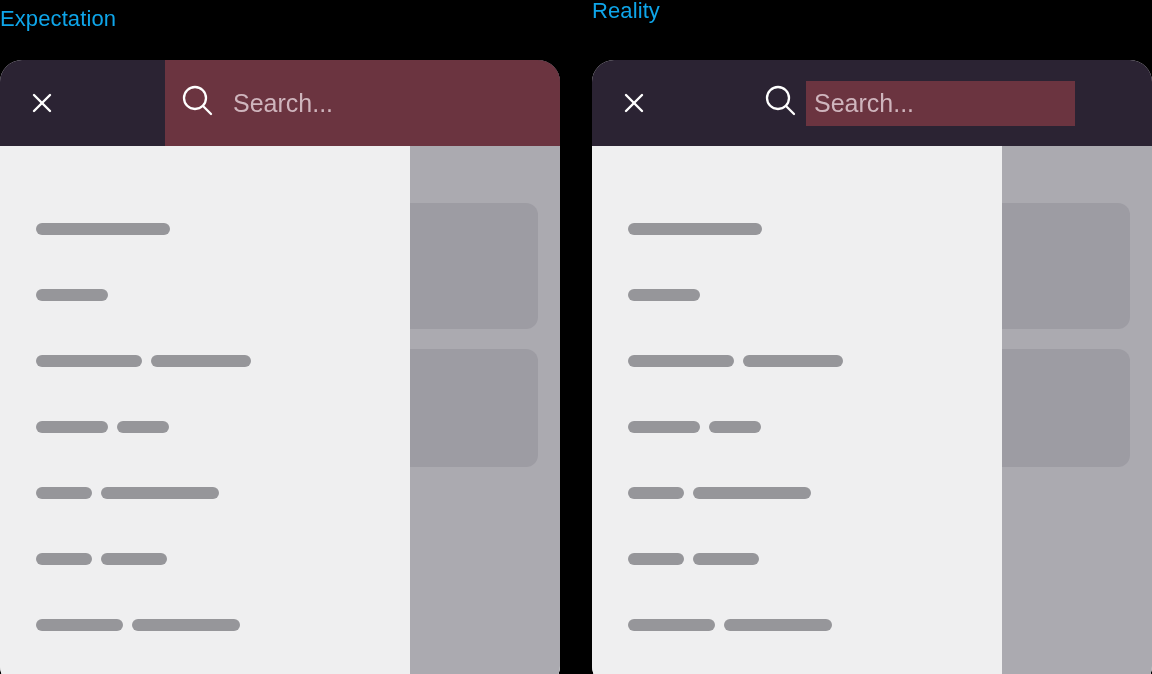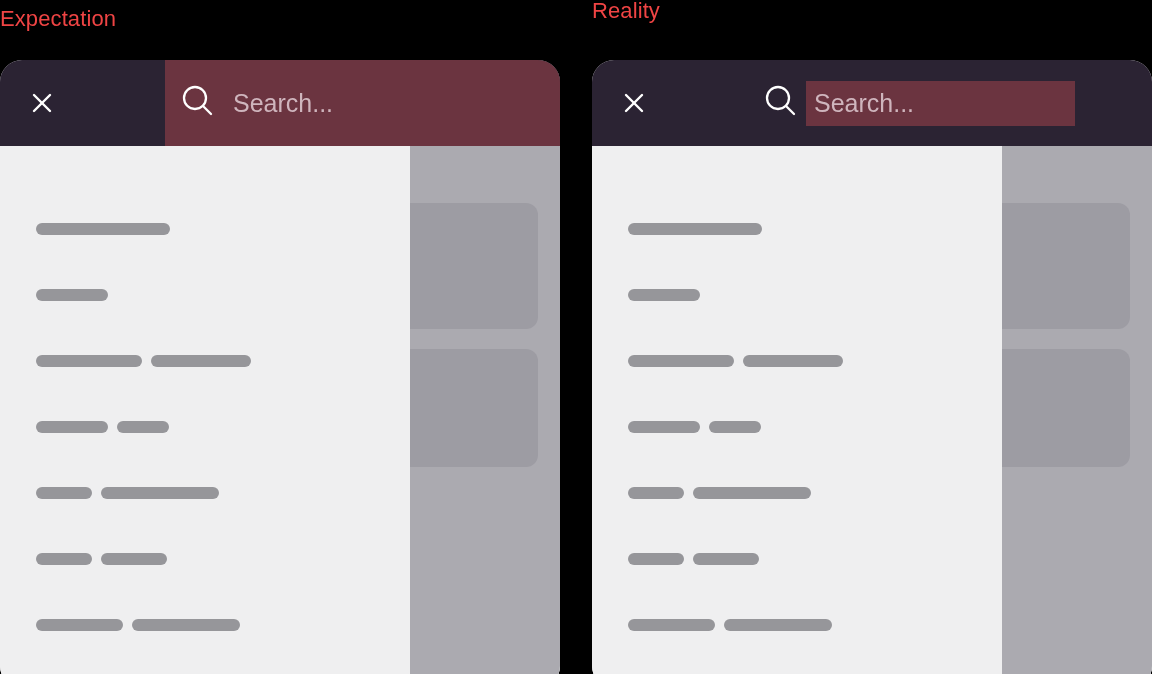--- a/index.html
+++ b/index.html
@@ -9,21 +9,21 @@
     font-family: "Liberation Sans", sans-serif;
     overflow: hidden;
   }
   .stage { position: relative; width: 1152px; height: 674px; }
 
   
   .panel-label {
     position: absolute;
     font-size: 22px;
     line-height: 1;
-    color: #ef4444;
+    color: #0ea5e9;
     letter-spacing: 0.1px;
     white-space: nowrap;
   }
 
   
   .card {
     position: absolute;
     overflow: hidden;
     border-radius: 22px;
     background: #efeff0;

